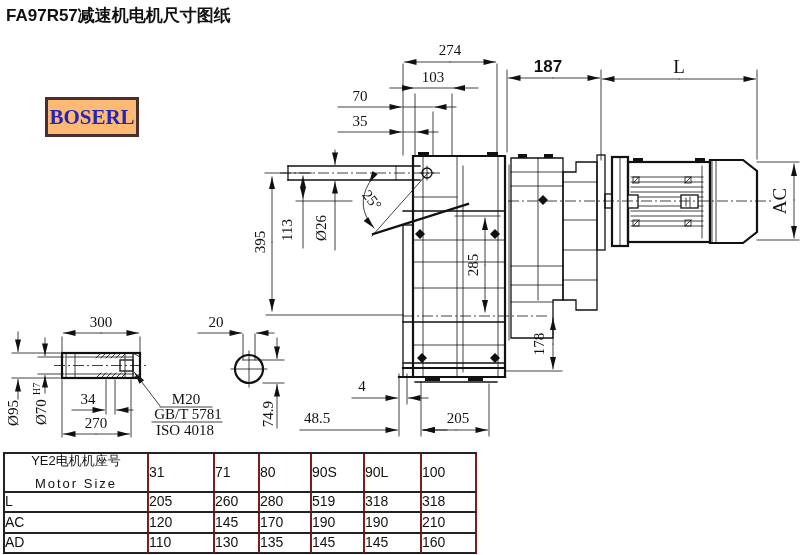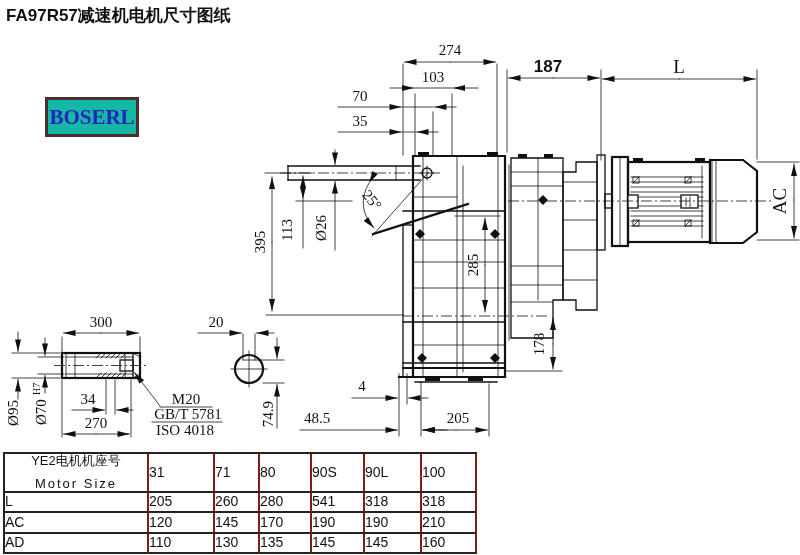--- a/index.html
+++ b/index.html
@@ -1,21 +1,21 @@
 <!DOCTYPE html>
 <html><head>
 <meta charset="utf-8">
 <style>
   html,body{margin:0;padding:0;background:#fff;}
   #stage{position:relative;width:800px;height:555px;background:#ffffff;overflow:hidden;
          font-family:"Liberation Sans",sans-serif;color:#111;}
   #title{position:absolute;left:6px;top:4px;font-size:17px;font-weight:bold;
          letter-spacing:0px;color:#111;white-space:nowrap;}
   #logo{position:absolute;left:45px;top:97px;width:88px;height:34px;border:3px solid #4a2f2f;
-        display:flex;align-items:center;justify-content:center;background:#14b8a6;}
+        display:flex;align-items:center;justify-content:center;background:#fdba74;}
   #logo span{font-family:"Liberation Serif",serif;font-weight:bold;font-size:21px;color:#2424b8;}
   svg{position:absolute;left:0;top:0;}
   .b{stroke:#111;stroke-width:2.2;fill:none;stroke-linecap:square;}
   .m{stroke:#111;stroke-width:1.3;fill:none;stroke-linecap:square;}
   .t{stroke:#111;stroke-width:0.8;fill:none;stroke-linecap:square;}
   .cl{stroke:#111;stroke-width:0.8;fill:none;stroke-dasharray:11 3 2 3;}
   .fill{fill:#111;stroke:none;}
   .wbox{fill:#fff;stroke:#111;stroke-width:1.3;}
   .dt{font-family:"Liberation Serif",serif;font-size:15px;fill:#111;}
   .dtb{font-family:"Liberation Sans",sans-serif;font-weight:bold;font-size:17px;fill:#111;}
@@ -336,21 +336,21 @@
   <div class="c">71</div>
   <div class="c">80</div>
   <div class="c">90S</div>
   <div class="c">90L</div>
   <div class="c">100</div>
 
   <div class="c">L</div>
   <div class="c">205</div>
   <div class="c">260</div>
   <div class="c">280</div>
-  <div class="c">541</div>
+  <div class="c">519</div>
   <div class="c">318</div>
   <div class="c">318</div>
 
   <div class="c">AC</div>
   <div class="c">120</div>
   <div class="c">145</div>
   <div class="c">170</div>
   <div class="c">190</div>
   <div class="c">190</div>
   <div class="c">210</div>

